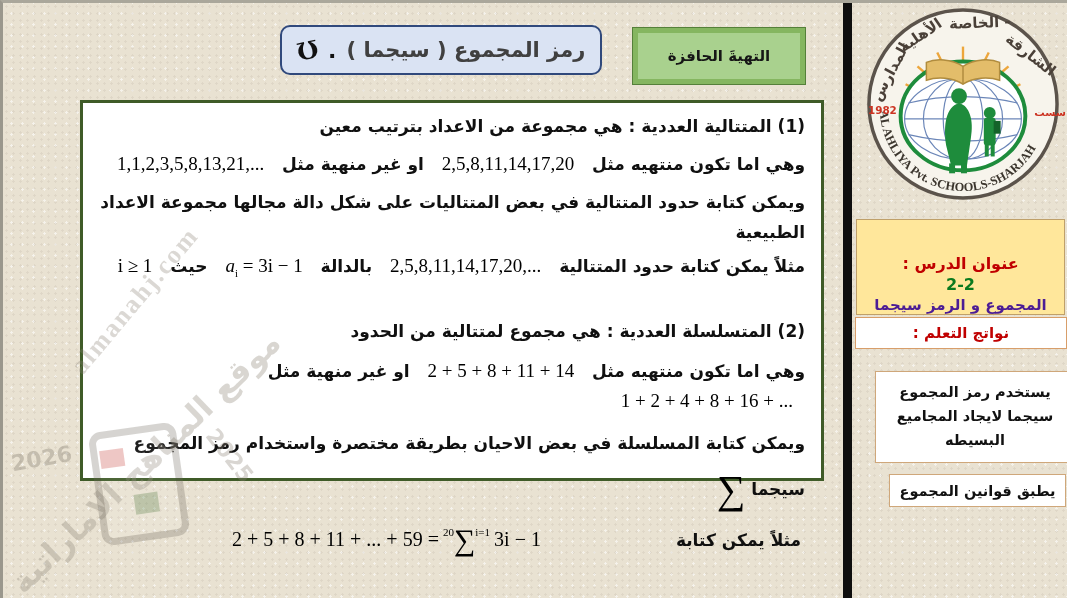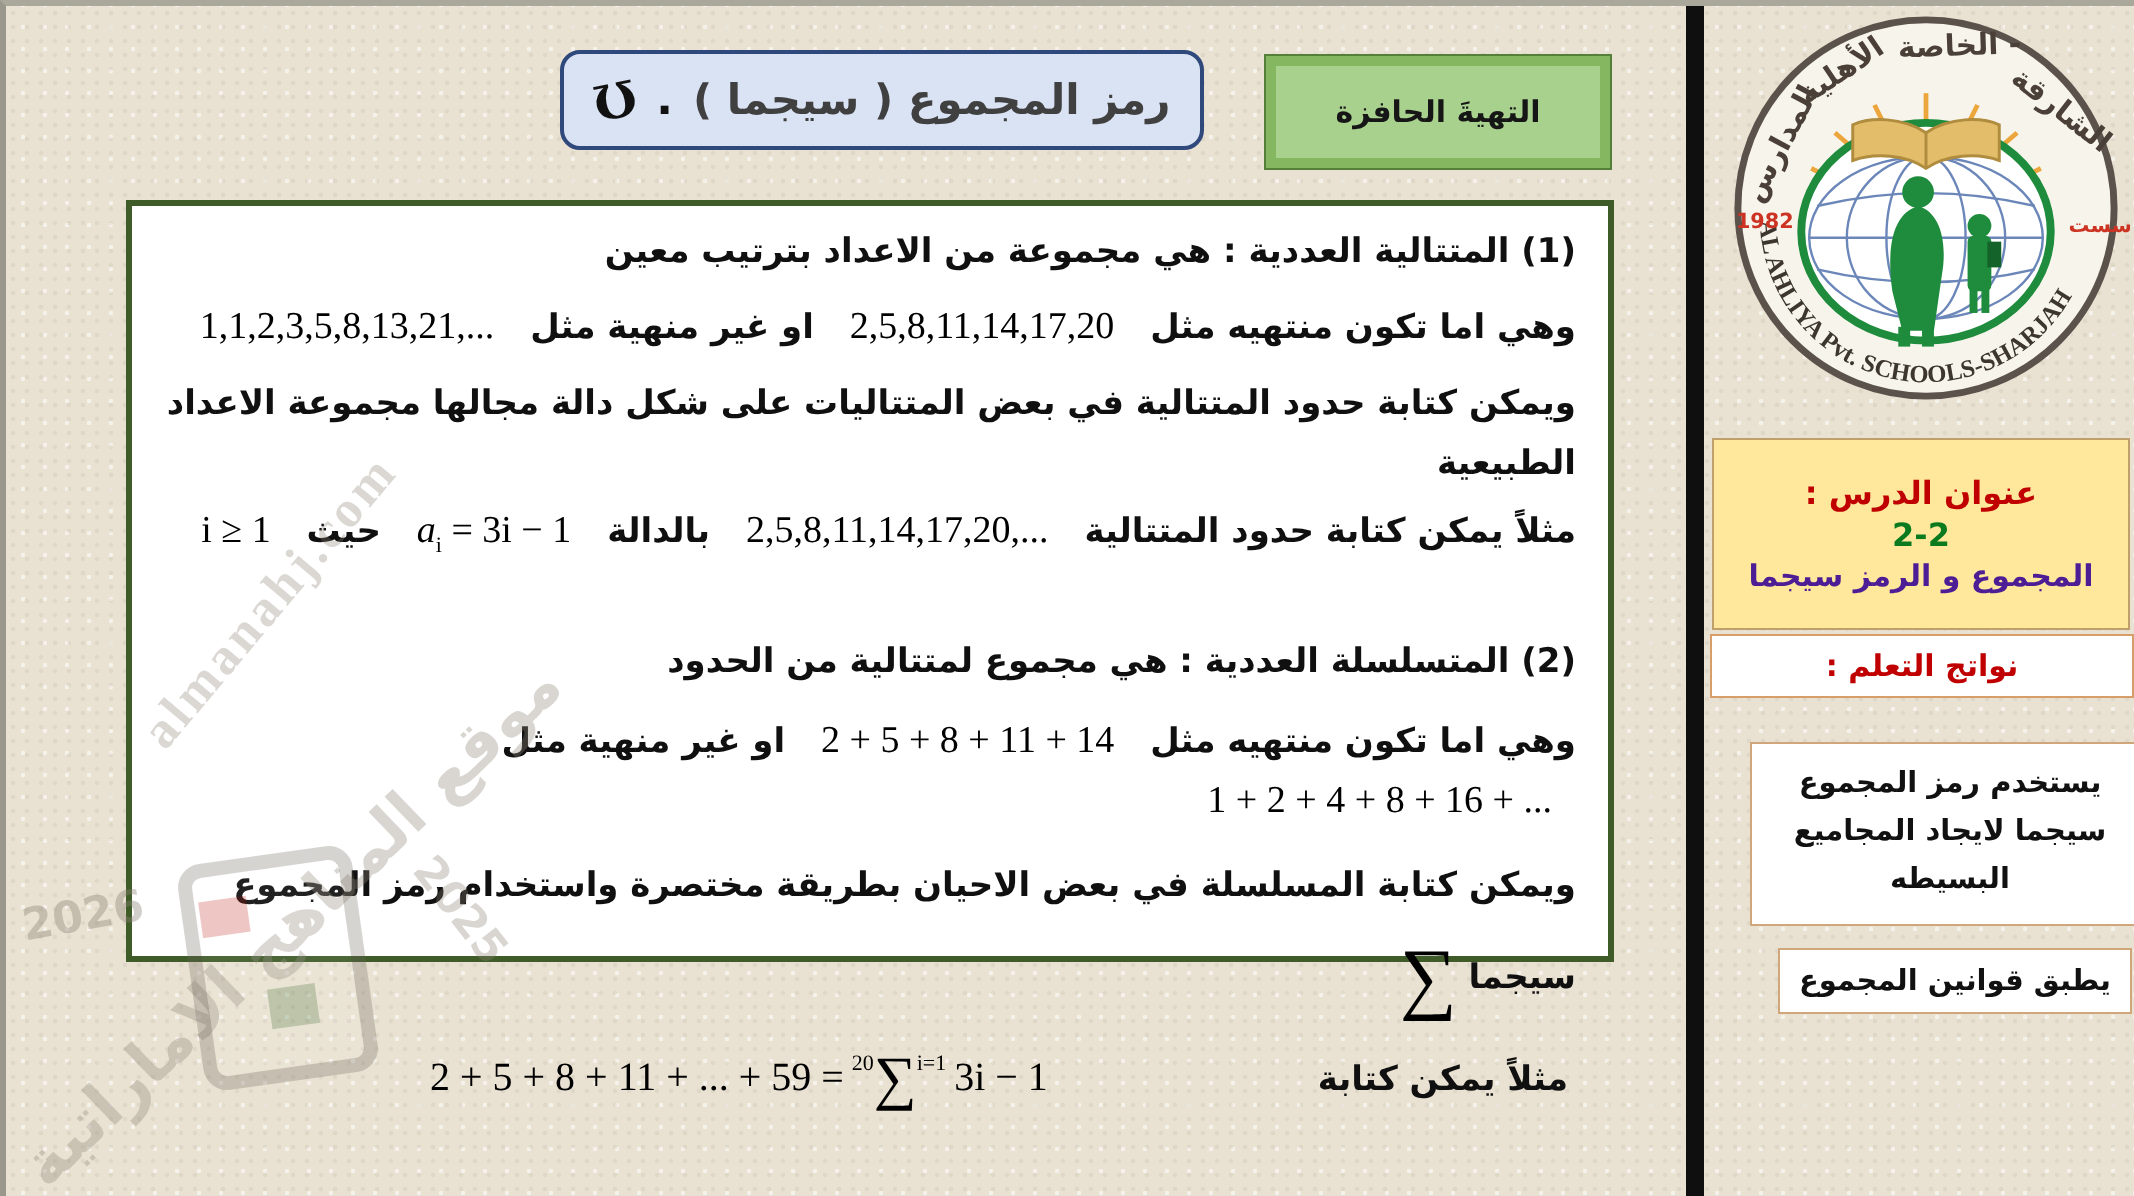--- a/index.html
+++ b/index.html
@@ -32,21 +32,21 @@
   .title-box .dot{font-size:22px;font-weight:bold;color:#111;}
   .title-box .sg{font-size:24px;font-weight:bold;color:#111;transform:rotate(-12deg);font-family:"DejaVu Serif",serif;}
   .warmup-box{
     left:630px;top:25px;width:162px;height:46px;z-index:2;
     background:#a9d18e;border:5px solid #85b660;box-shadow:0 0 0 1px #55803a;
     display:flex;align-items:center;justify-content:center;
   }
   .warmup-box .t{font-size:15px;font-weight:bold;color:#161616;}
   
   .content-box{
-    left:60px;top:97px;width:744px;height:381px;z-index:1;
+    left:77px;top:97px;width:744px;height:381px;z-index:1;
     background:#ffffff;border:3px solid #3f5b28;box-sizing:border-box;
     direction:rtl;padding:6px 16px 14px 14px;
   }
   .ln{font-size:17px;font-weight:bold;color:#101010;line-height:30px;text-align:right;}
   .math{
     direction:ltr;unicode-bidi:isolate;display:inline-block;
     font-family:"Liberation Serif","DejaVu Serif",serif;font-weight:normal;
     font-size:19px;color:#000;margin:0 12px;
   }
   .math i{font-style:italic;}
@@ -70,21 +70,21 @@
   .sigma-stack{display:inline-flex;flex-direction:row;align-items:flex-start;margin:0 4px;line-height:1;}
   .sigma-stack .lim{font-size:11px;font-family:"Liberation Serif",serif;}
   .sigma-stack .sg{font-size:30px;line-height:26px;font-family:"Liberation Serif",serif;}
   
   .divider{left:840px;top:0;width:9px;height:598px;background:#0f0f0f;z-index:3;}
   
   .logo{left:858px;top:2px;width:204px;height:198px;z-index:2;}
   .lesson-box{
     left:853px;top:216px;width:209px;height:96px;z-index:2;box-sizing:border-box;
     background:#ffe79b;border:1px solid #bfa06a;
-    display:flex;flex-direction:column;align-items:center;justify-content:center;gap:2px;
+    display:flex;flex-direction:column;align-items:center;justify-content:flex-end;gap:2px;
     direction:rtl;text-align:center;
   }
   .lesson-box .h{color:#c00000;font-weight:bold;font-size:16px;}
   .lesson-box .n{color:#0a7a1e;font-weight:bold;font-size:16px;}
   .lesson-box .m{color:#4c1d95;font-weight:bold;font-size:15px;}
   .outcomes-head{
     left:852px;top:314px;width:212px;height:32px;z-index:2;box-sizing:border-box;
     background:#fff;border:1px solid #d89e6a;
     display:flex;align-items:center;justify-content:center;direction:rtl;
   }

